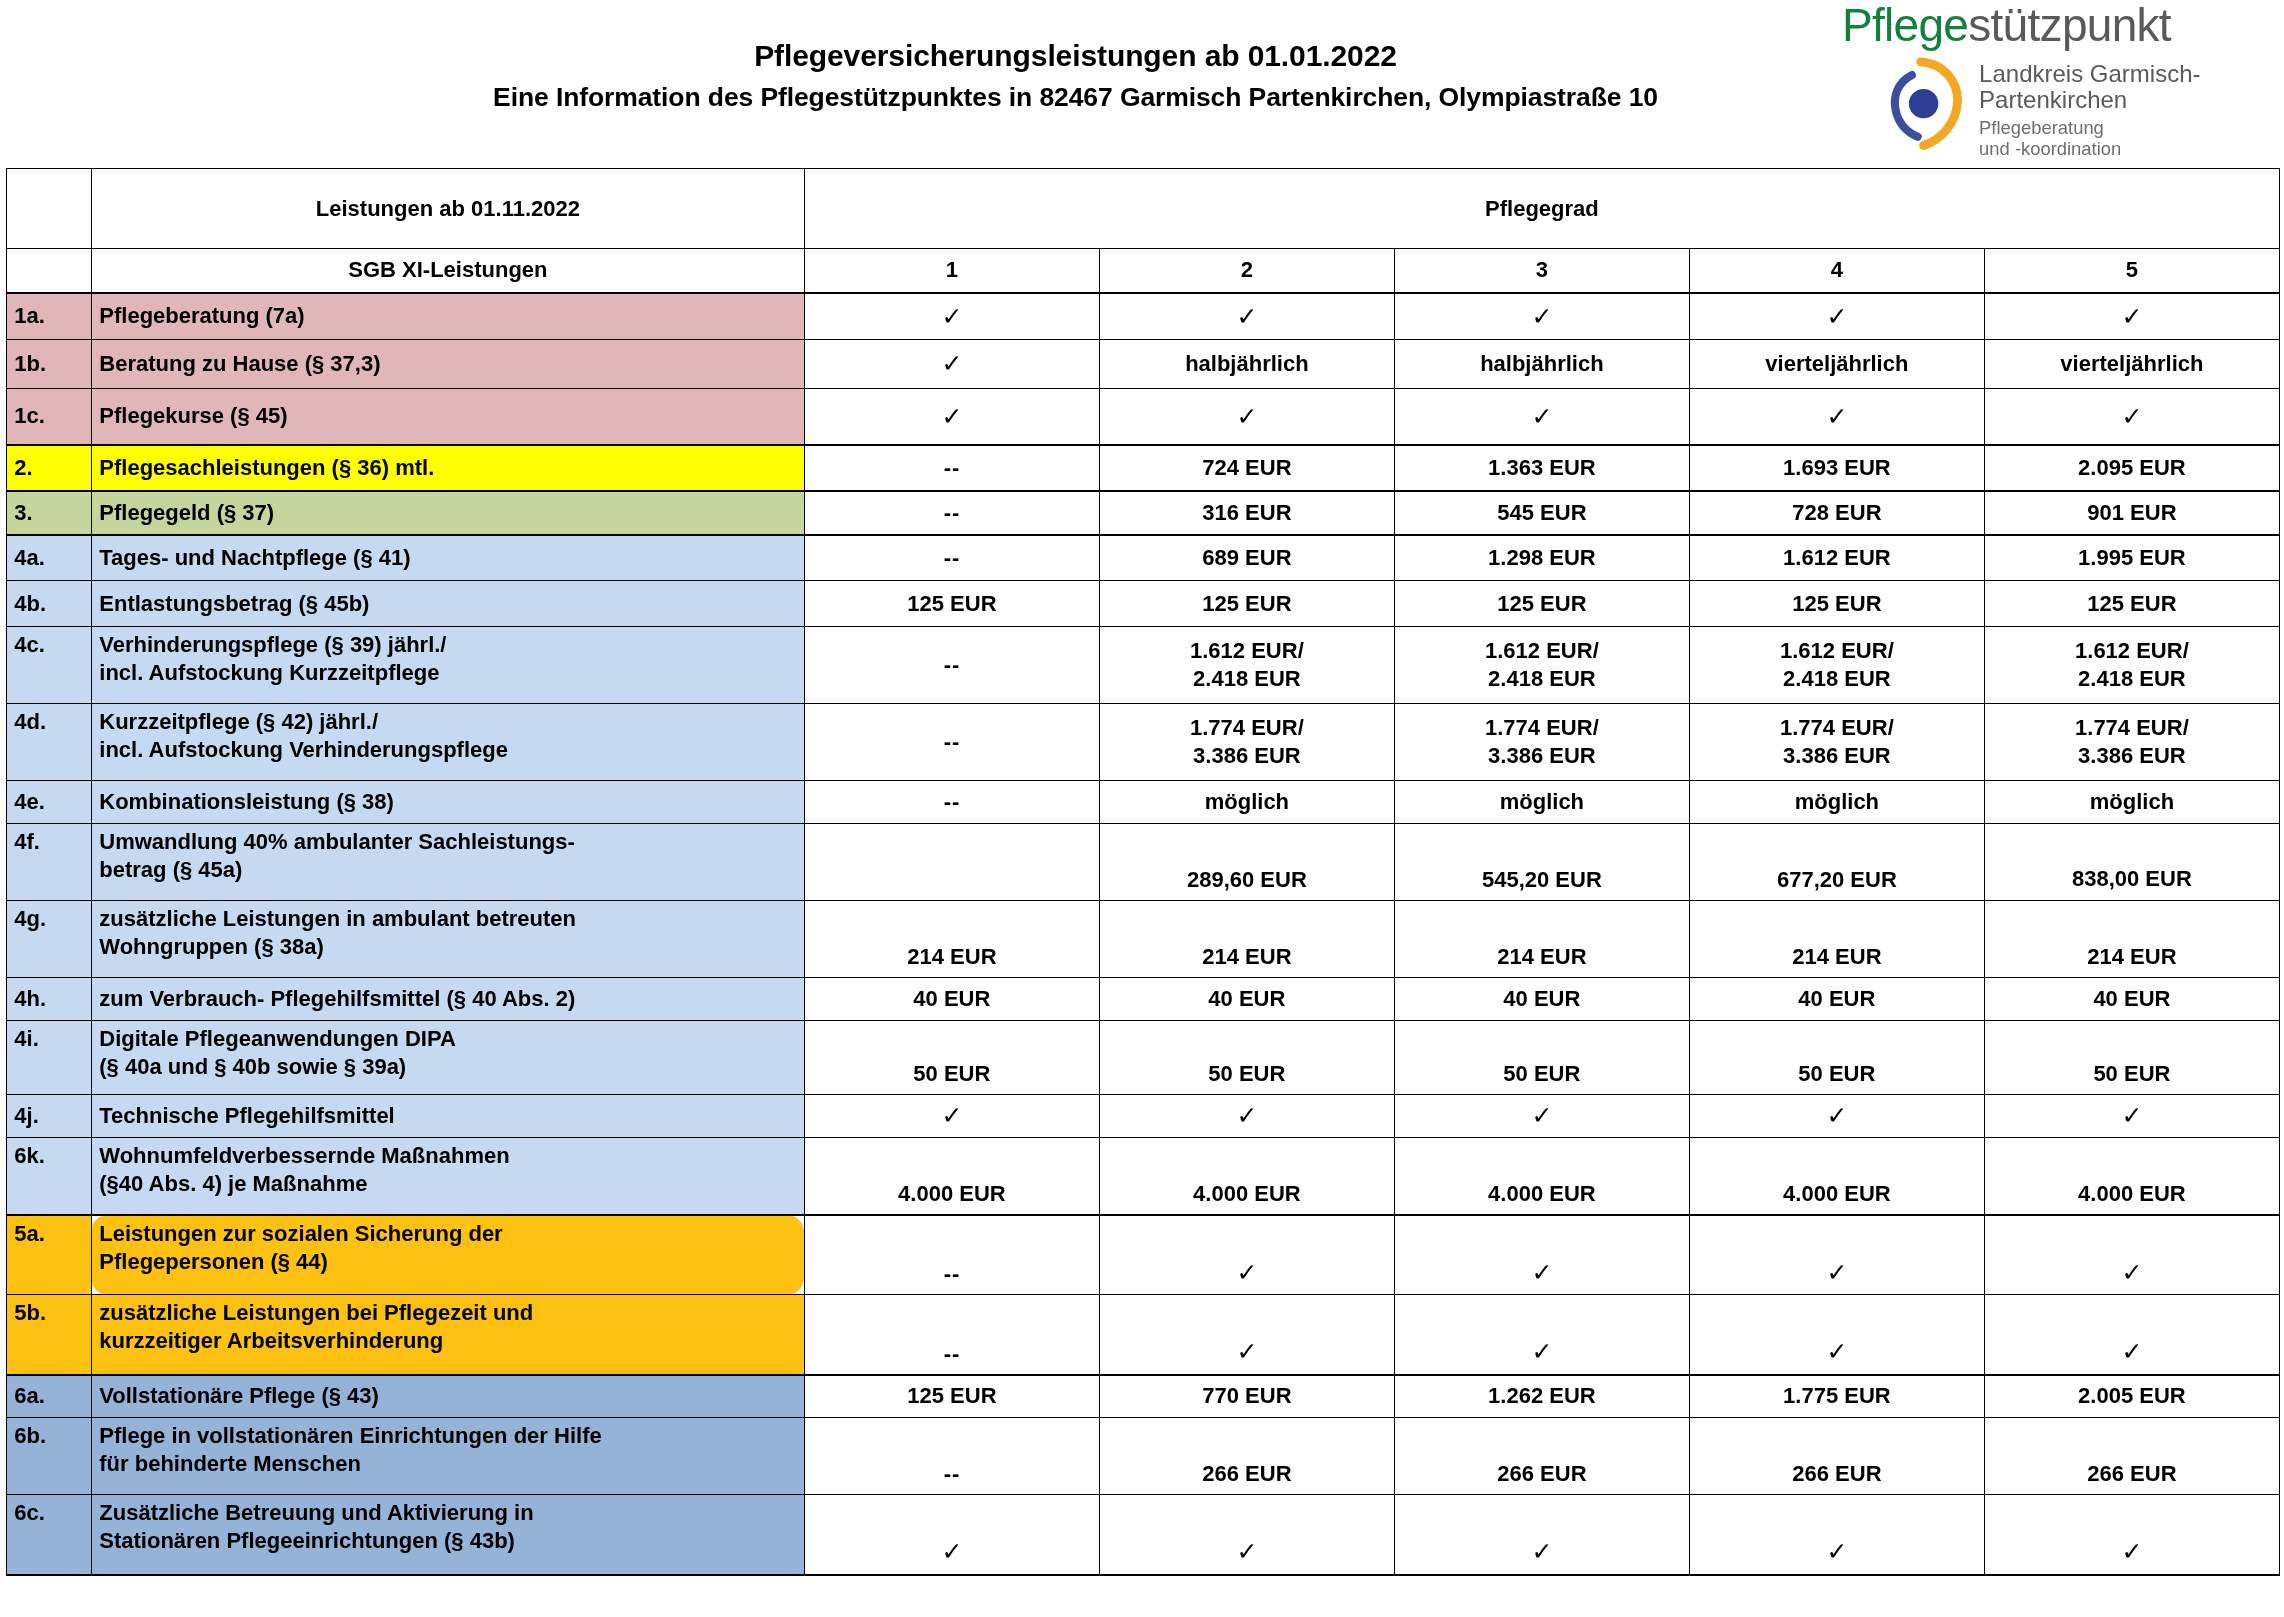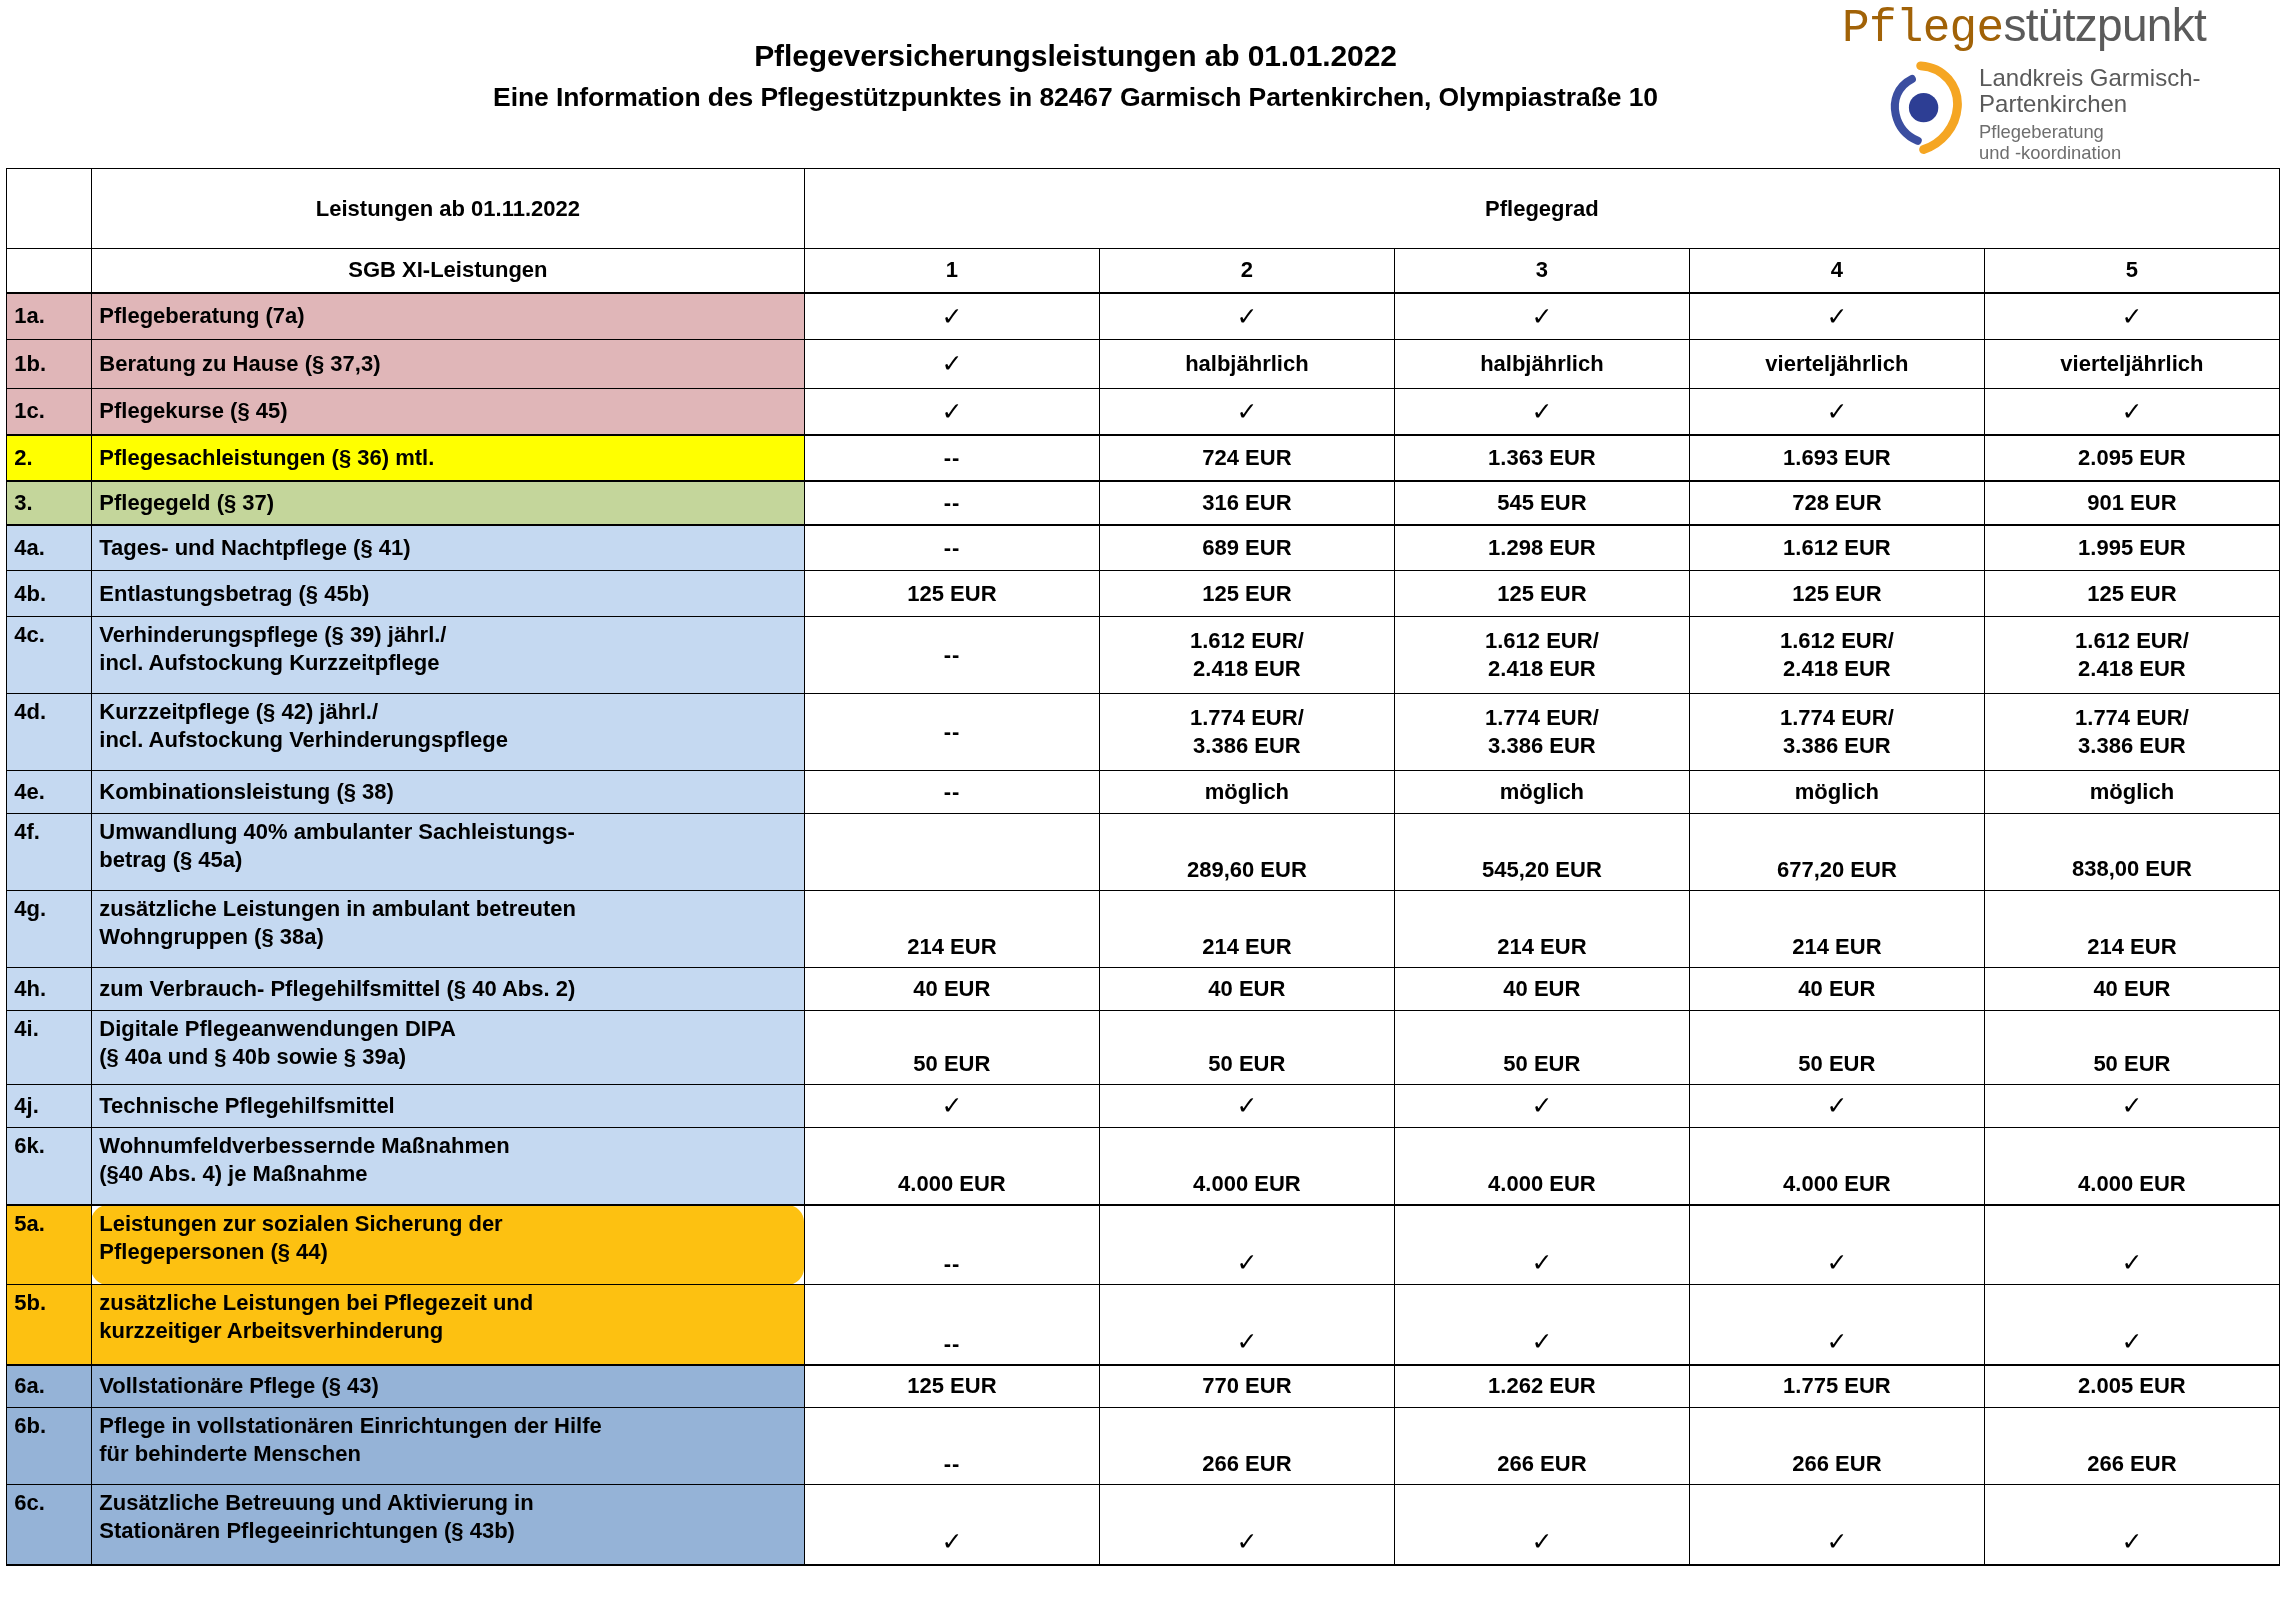--- a/index.html
+++ b/index.html
@@ -52,21 +52,21 @@
     width: 442px;
     height: 156px;
   }
   .logo-wordmark {
     font-size: 46px;
     line-height: 1;
     white-space: nowrap;
     letter-spacing: -0.7px;
     padding-left: 13.3px;
   }
-  .logo-wordmark .w-blue { color: #a16207; font-family: Liberation Mono, monospace; }
+  .logo-wordmark .w-blue { color: #15803d; }
   .logo-wordmark .w-gray { color: #5a5a5a; }
   .logo-lower {
     display: flex;
     align-items: flex-start;
     margin-top: 2.9px;
   }
   .logo-mark {
     width: 94px;
     height: 100px;
     position: relative;
@@ -205,21 +205,21 @@
       </tr>
       <tr style="height: 49px;">
         <td class="num" style="background: rgb(224, 182, 184);">1b.</td>
         <td class="label" style="background: rgb(224, 182, 184);">Beratung zu Hause (§ 37,3)</td>
         <td class="val" style="background: rgb(255, 255, 255);"><span class="check">✓</span></td>
         <td class="val" style="background: rgb(255, 255, 255);"><span>halbjährlich</span></td>
         <td class="val" style="background: rgb(255, 255, 255);"><span>halbjährlich</span></td>
         <td class="val" style="background: rgb(255, 255, 255);"><span>vierteljährlich</span></td>
         <td class="val" style="background: rgb(255, 255, 255);"><span>vierteljährlich</span></td>
       </tr>
-      <tr class="thick-bottom" style="height: 46px;">
+      <tr class="thick-bottom" style="height: 56px;">
         <td class="num" style="background: rgb(224, 182, 184);">1c.</td>
         <td class="label" style="background: rgb(224, 182, 184);">Pflegekurse (§ 45)</td>
         <td class="val" style="background: rgb(255, 255, 255);"><span class="check">✓</span></td>
         <td class="val" style="background: rgb(255, 255, 255);"><span class="check">✓</span></td>
         <td class="val" style="background: rgb(255, 255, 255);"><span class="check">✓</span></td>
         <td class="val" style="background: rgb(255, 255, 255);"><span class="check">✓</span></td>
         <td class="val" style="background: rgb(255, 255, 255);"><span class="check">✓</span></td>
       </tr>
       <tr class="thick-bottom" style="height: 46px;">
         <td class="num" style="background: rgb(255, 255, 0);">2.</td>

